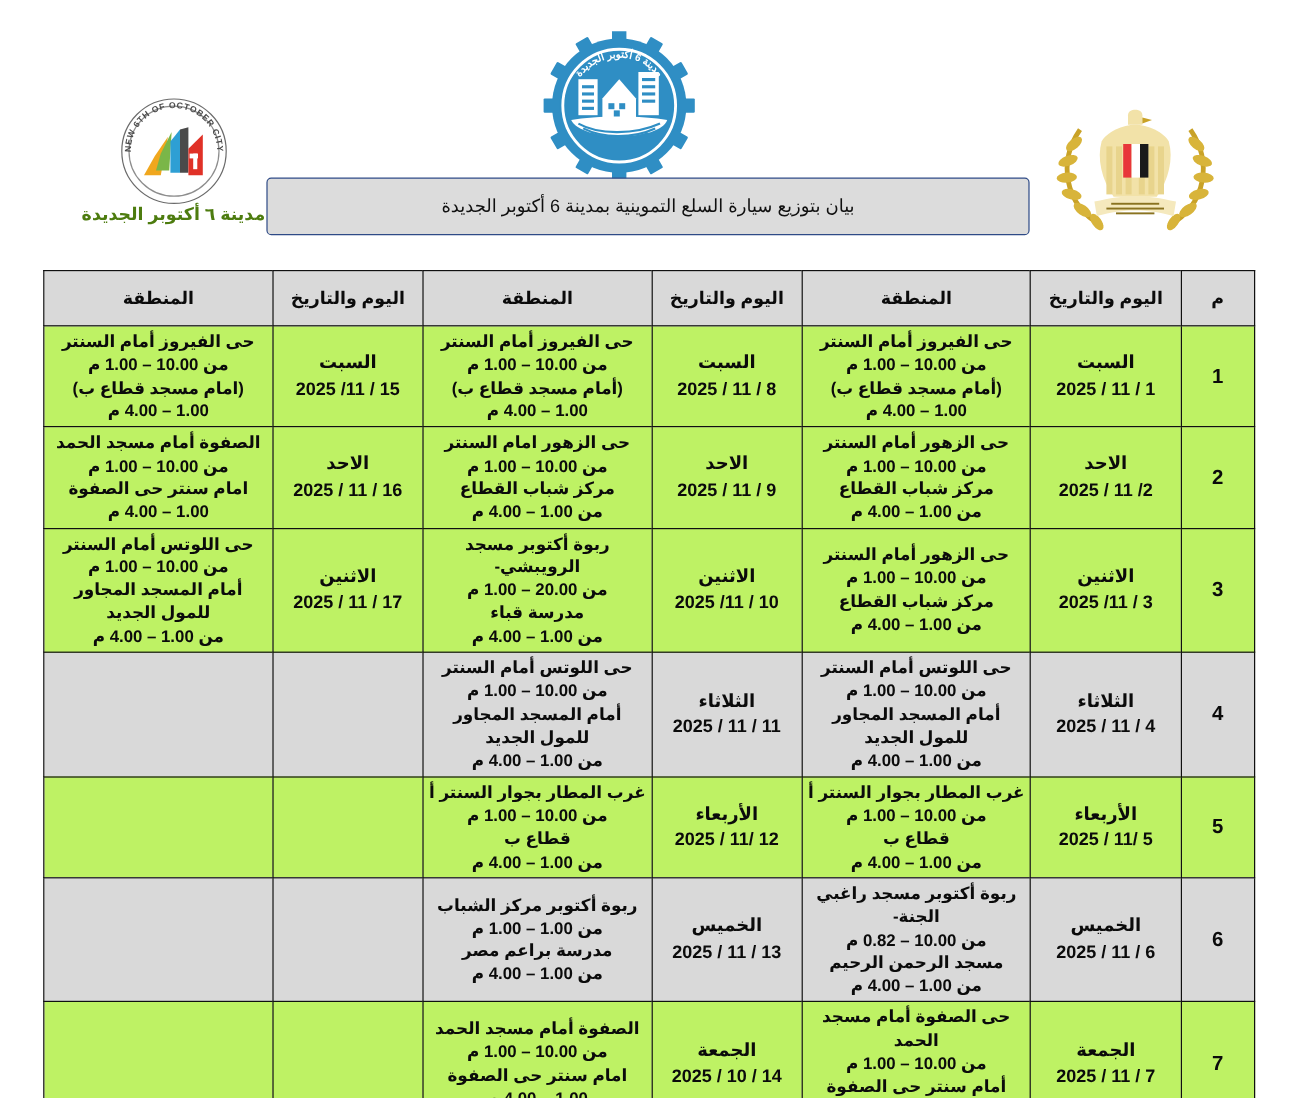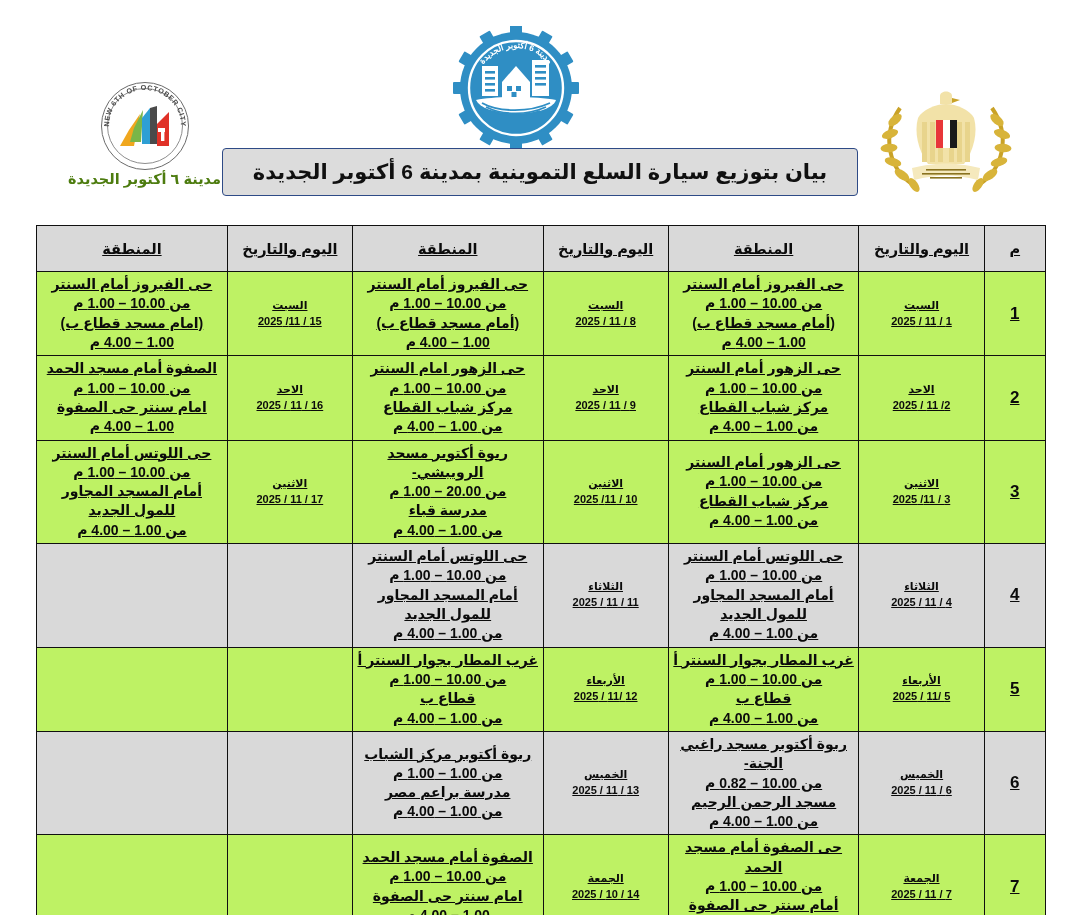--- a/index.html
+++ b/index.html
@@ -89,22 +89,22 @@
     width: 636px; height: 48px;
     background: #dcdcdc;
     border: 1.6px solid #2e4a86;
     border-radius: 4px;
     display: flex;
     align-items: center;
     justify-content: center;
     padding: 0 12px;
   }
   .title-banner .t {
-    font-size: 21px;
-    font-weight: bold;
+    font-size: 15px;
+    font-weight: normal;
     color: #101010;
     white-space: nowrap;
     letter-spacing: 0px;
   }
 
   
   .table-wrap {
     position: absolute;
     left: 36px; top: 225px;
     width: 1010px;
@@ -114,35 +114,34 @@
     width: 1010px;
     table-layout: fixed;
     direction: rtl;
   }
   table.sched th, table.sched td {
     border: 1.3px solid #101010;
     text-align: center;
     vertical-align: middle;
     color: #0b0b0b;
     padding: 3px 4px;
-    text-decoration: underline;
   }
   table.sched thead th {
     background: #d9d9d9;
     font-size: 14.5px;
     font-weight: bold;
     height: 46px;
     padding: 4px;
   }
   td.num {
     font-size: 17px;
     font-weight: bold;
   }
   td.date {
-    font-size: 11px;
+    font-size: 15px;
     font-weight: bold;
     line-height: 1.45;
     white-space: pre-line;
   }
   td.area {
     font-size: 14px;
     font-weight: bold;
     line-height: 1.38;
     white-space: pre-line;
     padding: 4px 6px;

